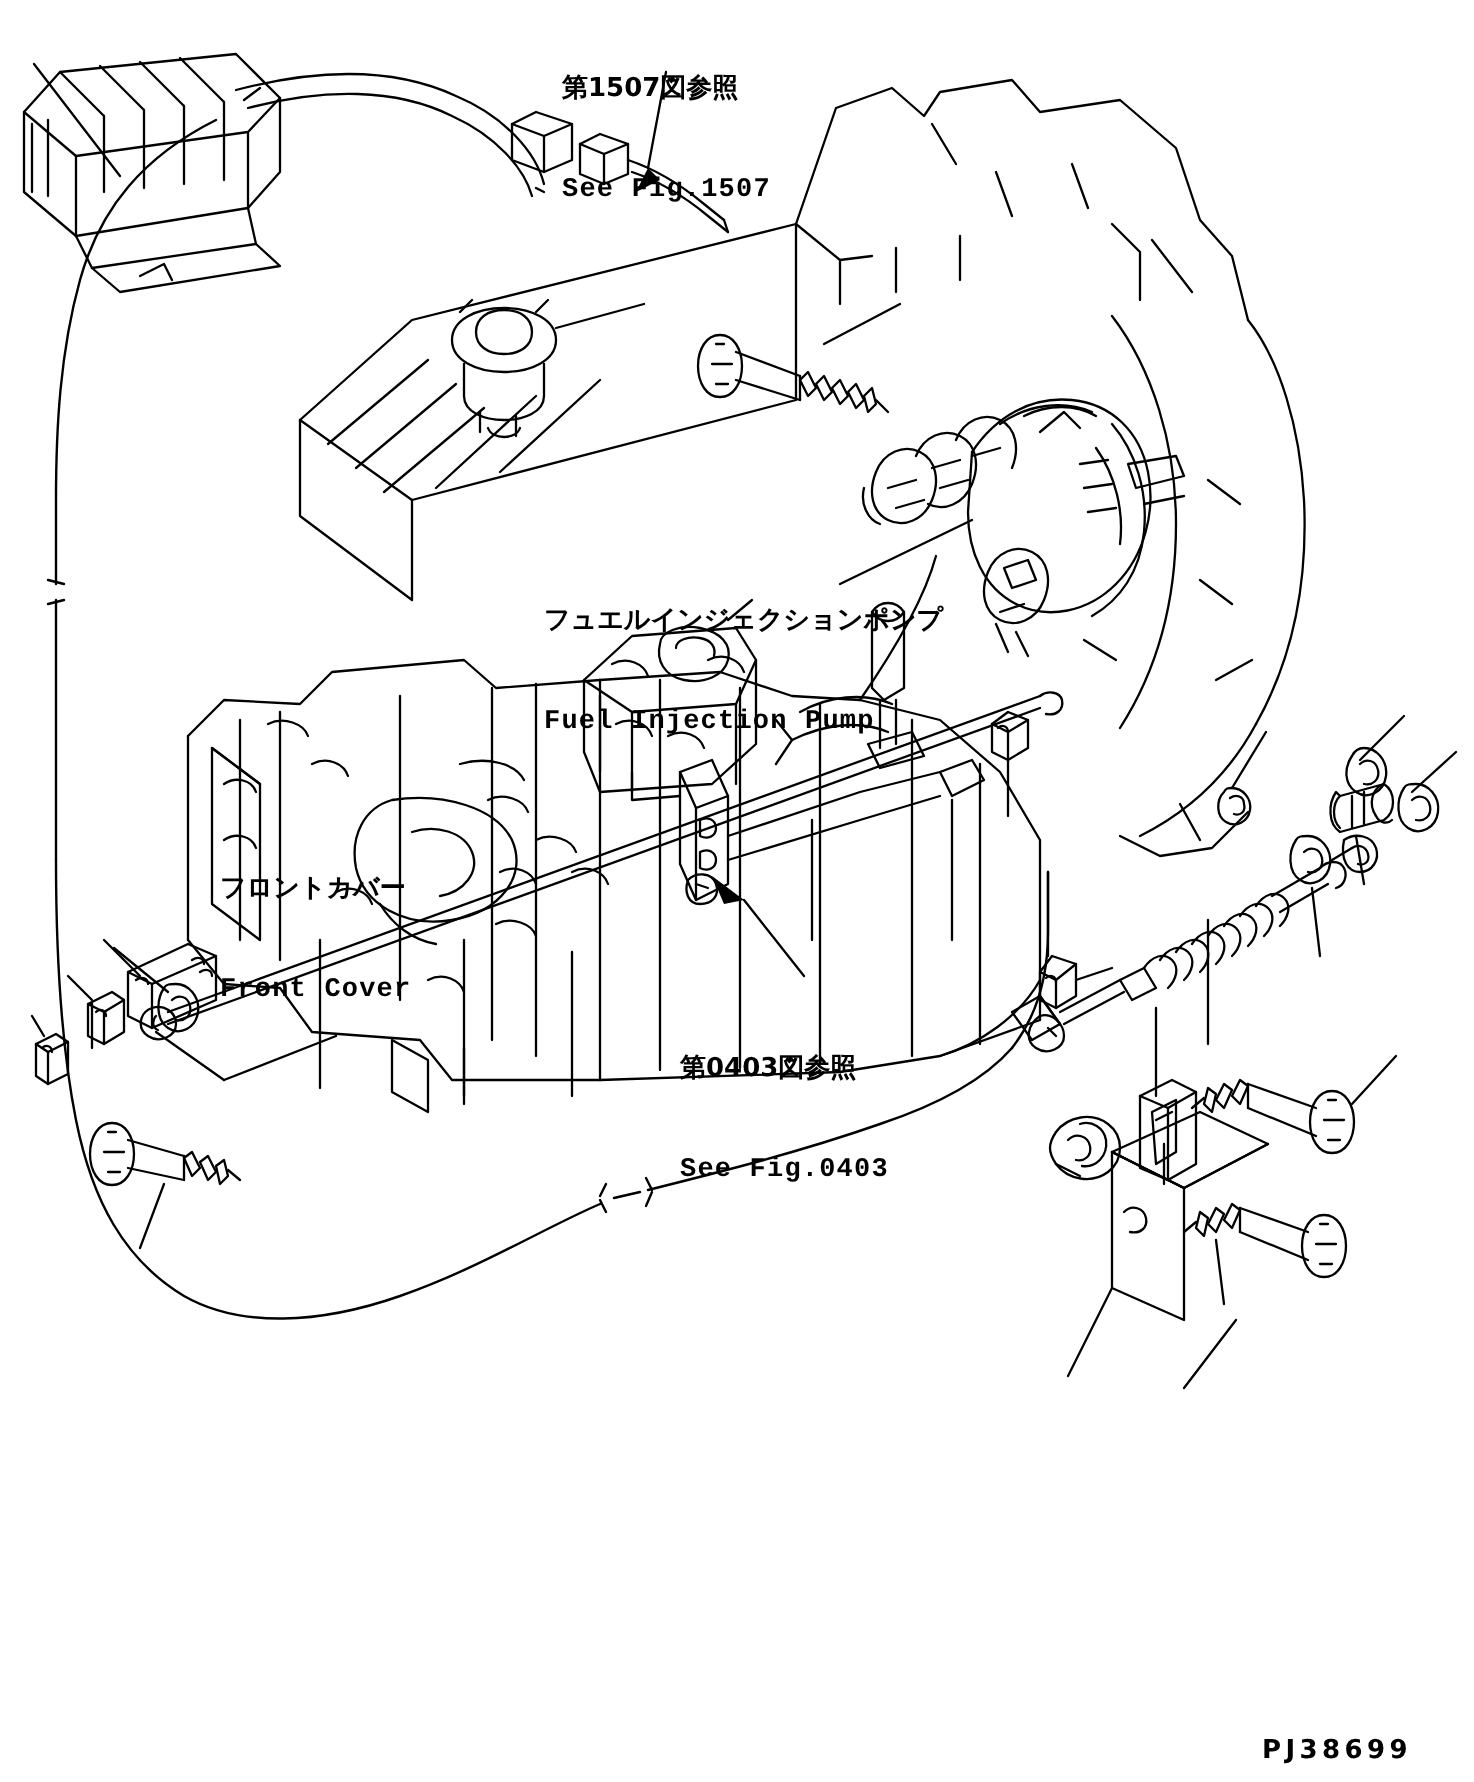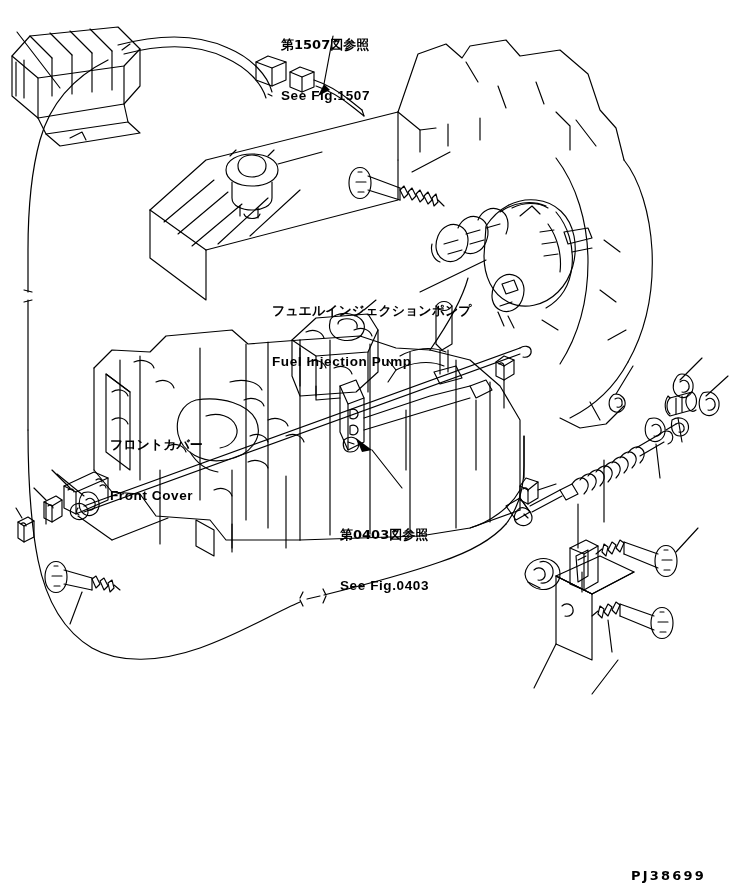--- a/index.html
+++ b/index.html
@@ -34,21 +34,21 @@
   }
   .label .jp {
     display: block;
     font-family: "DejaVu Sans", sans-serif;
     font-size: 13px;
     font-weight: 700;
     letter-spacing: 0px;
   }
   .label .en {
     display: block;
-    font-family: Liberation Sans, sans-serif;
+    font-family: Liberation Mono, monospace;
     font-size: 13.5px;
     font-weight: 600;
     letter-spacing: 0.6px;
   }
   #label-fig1507 { left: 281px; top: 2px; }
   #label-fig0403 { left: 340px; top: 492px; }
   #label-fip     { left: 272px; top: 268px; }
   #label-front-cover { left: 110px; top: 402px; }
   #sheet-code {
     position: absolute;

